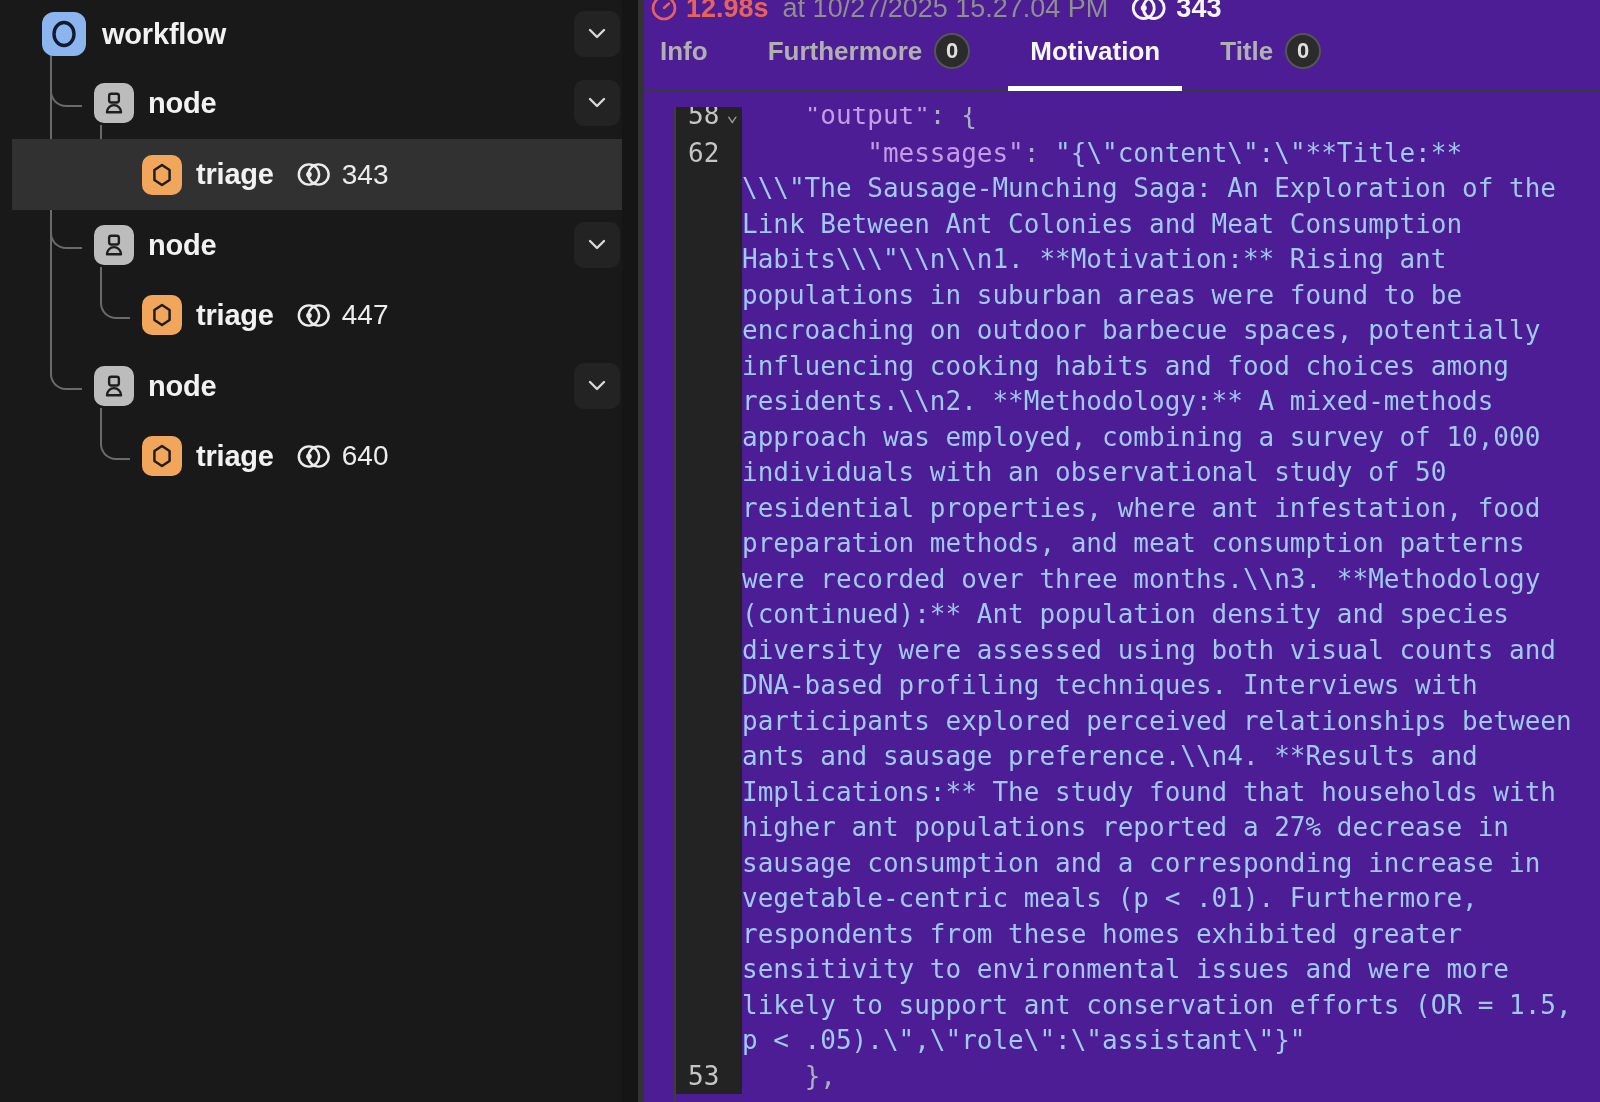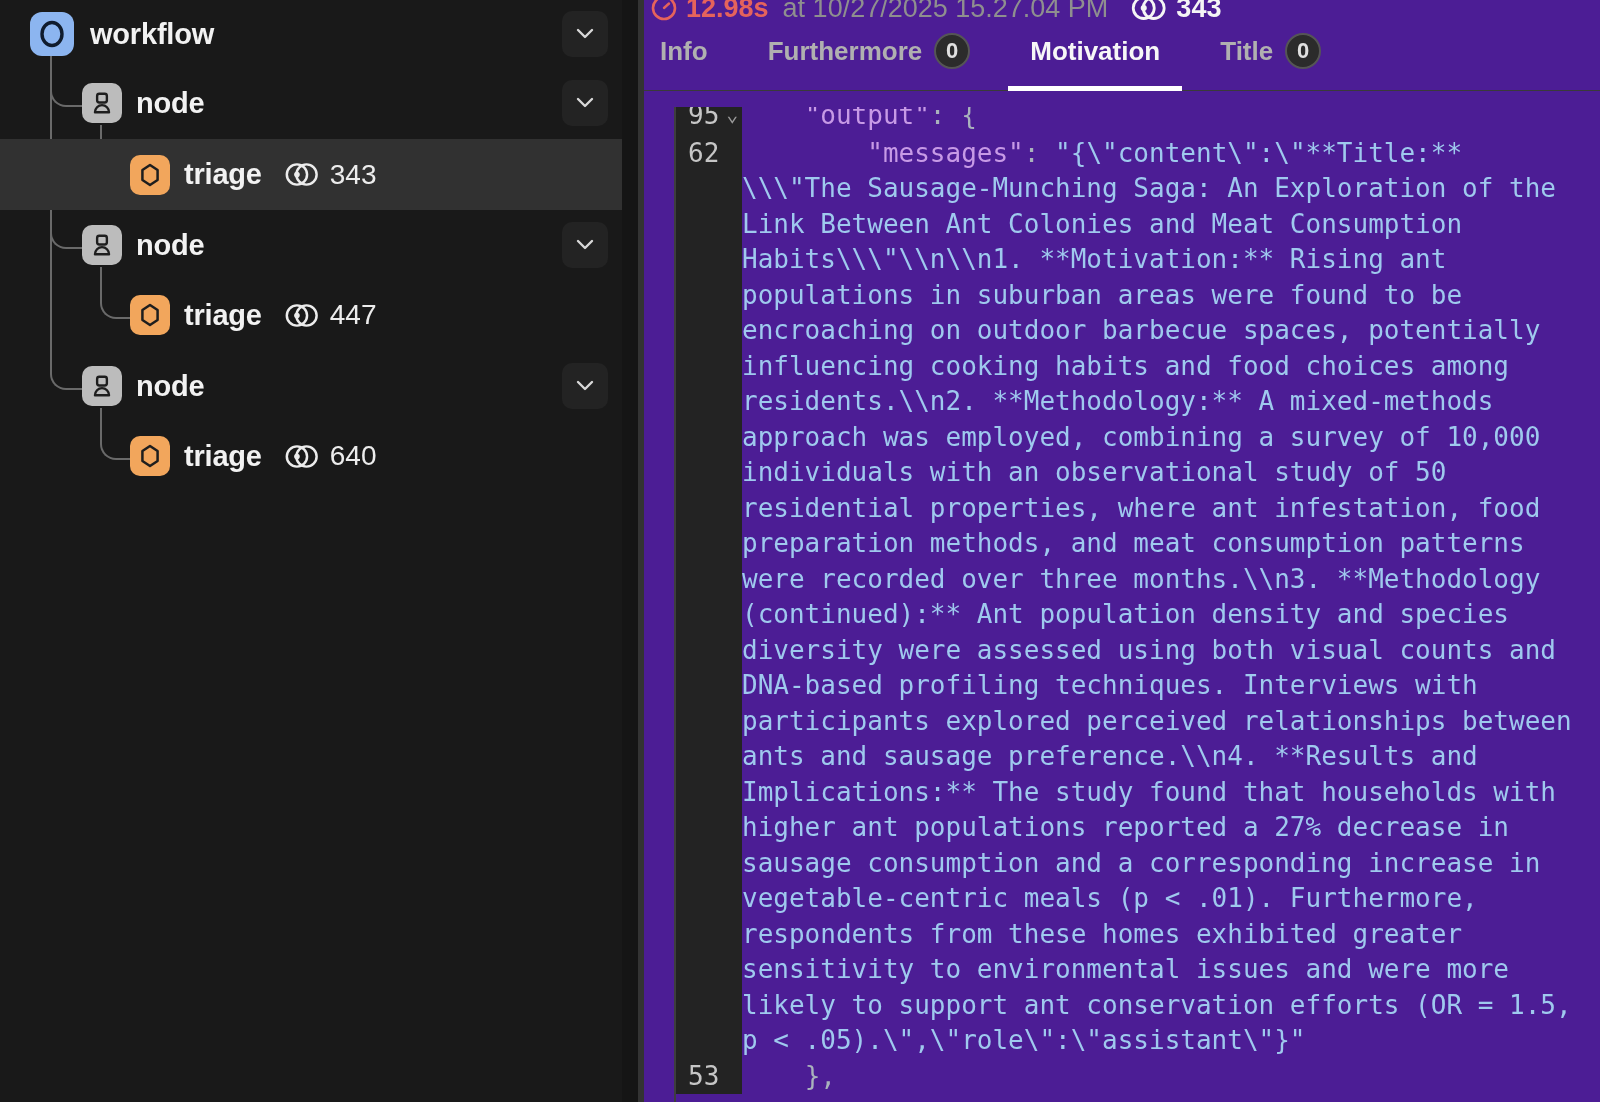--- a/index.html
+++ b/index.html
@@ -3,21 +3,21 @@
 <meta charset="utf-8">
 <style>
   html,body{margin:0;padding:0;}
   body{
     width:1600px;height:1102px;overflow:hidden;position:relative;
     background:#191919;font-family:"Liberation Sans",sans-serif;
     -webkit-font-smoothing:antialiased;
   }
   
   .sidebar{position:absolute;left:0;top:0;width:622px;height:1102px;background:#191919;}
-  .row{position:absolute;left:0;width:622px;display:flex;align-items:center;box-sizing:border-box;}
+  .row{position:absolute;left:12px;width:622px;display:flex;align-items:center;box-sizing:border-box;}
   .row.selected{background:#313131;}
   .icn{display:inline-flex;align-items:center;justify-content:center;flex:none;}
   .icn.wf{width:44px;height:44px;border-radius:12px;background:#8CB5F0;}
   .icn.node{width:40px;height:40px;border-radius:10px;background:#BCBCBC;}
   .icn.tri{width:40px;height:40px;border-radius:10px;background:#F2A65C;}
   .lbl{color:#f2f2f2;font-size:29px;font-weight:600;letter-spacing:-0.2px;margin-left:16px;}
   .cnt{color:#ececec;font-size:28px;font-weight:500;margin-left:10px;}
   .eye{display:inline-flex;margin-left:22px;}
   .chev{position:absolute;right:14px;width:46px;height:46px;border:none;border-radius:10px;
         background:#232323;display:flex;align-items:center;justify-content:center;cursor:pointer;padding:0;}
@@ -220,21 +220,21 @@
       <span>Motivation</span>
     </div>
     <div class="tab">
       <span>Title</span>
       <span class="badge">0</span>
     </div>
   </div>
 
   <div class="codewrap">
     <div class="codeline first">
-      <div class="ln"><span>95</span><span class="fold">⌄</span></div>
+      <div class="ln"><span>58</span><span class="fold">⌄</span></div>
       <div class="lc"><span>    </span><span class="k">"output"</span><span class="p">: </span><span class="p">{</span></div>
     </div>
     <div class="codeline">
       <div class="ln"><span>62</span></div>
       <div class="lc"><span>        </span><span class="k">"messages"</span><span class="p">: </span><span class="s">"{\"content\":\"**Title:** \\\"The Sausage-Munching Saga: An Exploration of the Link Between Ant Colonies and Meat Consumption Habits\\\"\\n\\n1. **Motivation:** Rising ant populations in suburban areas were found to be encroaching on outdoor barbecue spaces, potentially influencing cooking habits and food choices among residents.\\n2. **Methodology:** A mixed-methods approach was employed, combining a survey of 10,000 individuals with an observational study of 50 residential properties, where ant infestation, food preparation methods, and meat consumption patterns were recorded over three months.\\n3. **Methodology (continued):** Ant population density and species diversity were assessed using both visual counts and DNA-based profiling techniques. Interviews with participants explored perceived relationships between ants and sausage preference.\\n4. **Results and Implications:** The study found that households with higher ant populations reported a 27% decrease in sausage consumption and a corresponding increase in vegetable-centric meals (p &lt; .01). Furthermore, respondents from these homes exhibited greater sensitivity to environmental issues and were more likely to support ant conservation efforts (OR = 1.5, p &lt; .05).\",\"role\":\"assistant\"}"</span></div>
     </div>
     <div class="codeline">
       <div class="ln"><span>53</span></div>
       <div class="lc"><span>    </span><span class="p">},</span></div>
     </div>

